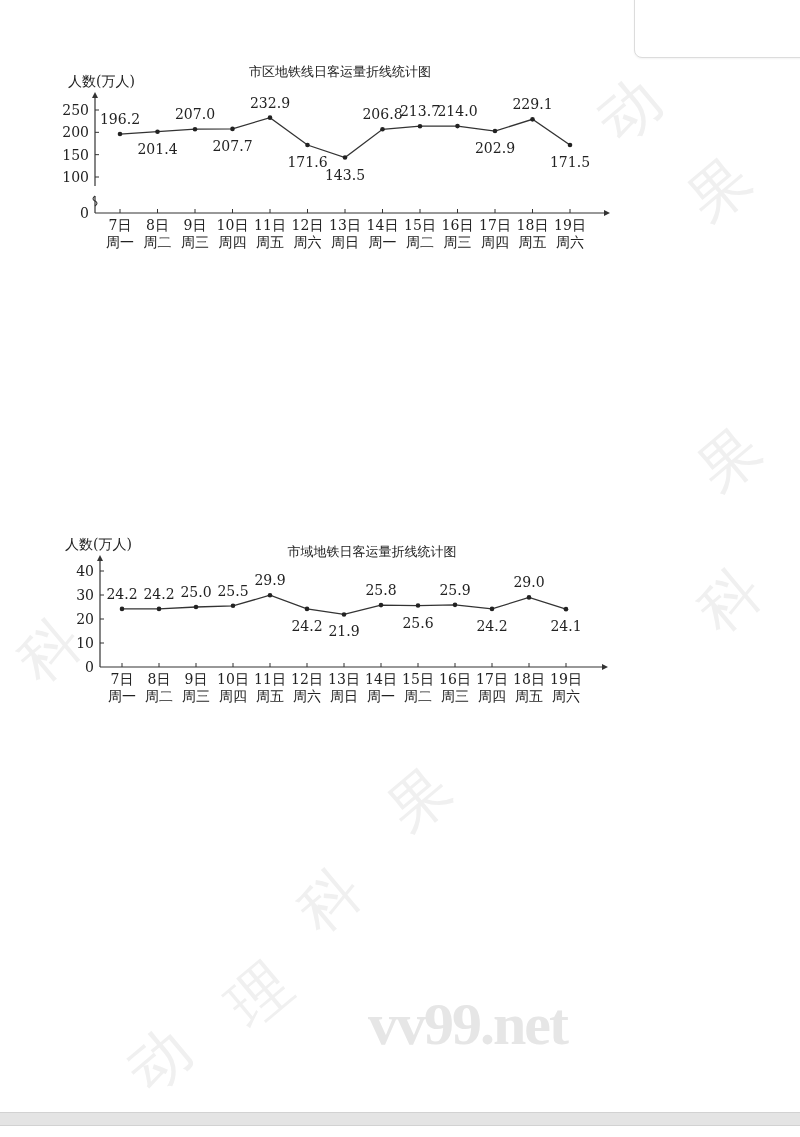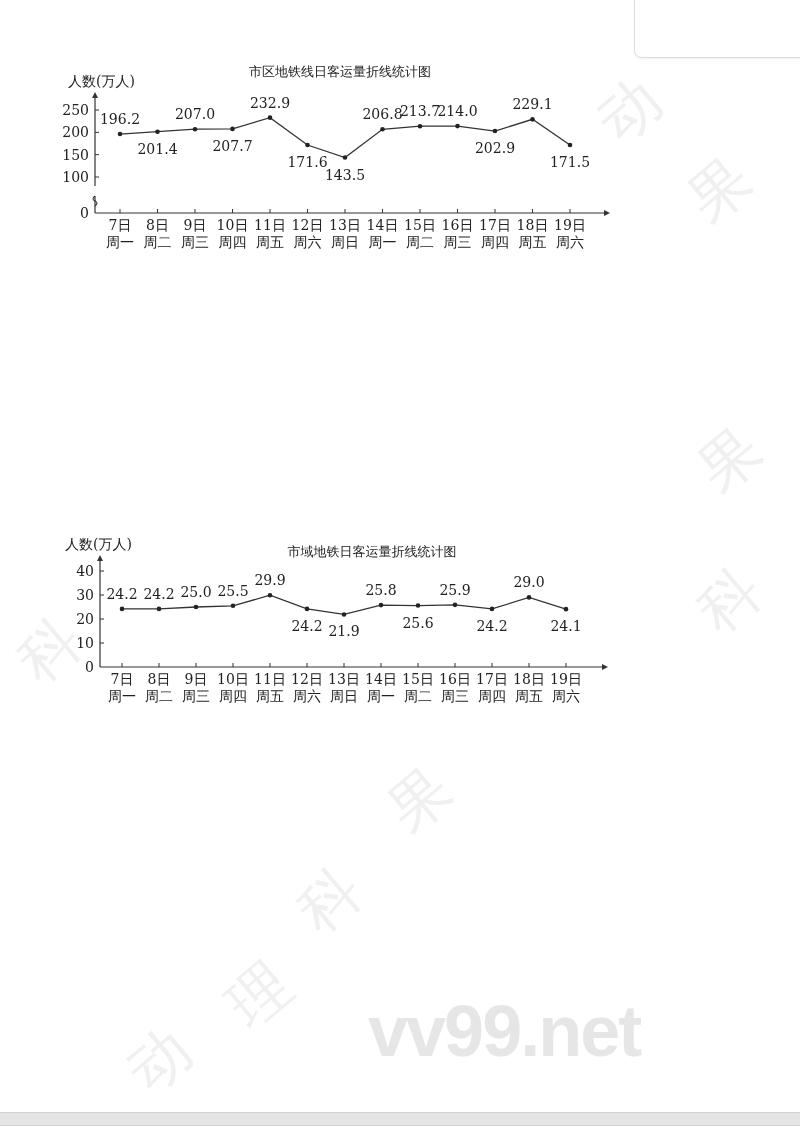--- a/index.html
+++ b/index.html
@@ -2,22 +2,22 @@
 <html><head>
 <meta charset="utf-8">
 <style>
   html, body { margin:0; padding:0; }
   body { width:800px; height:1137px; background:#ffffff; position:relative; overflow:hidden;
          font-family:"DejaVu Serif","Liberation Serif",serif; color:#1a1a1a; }
   .corner-box { position:absolute; left:634px; top:-4px; width:170px; height:60px;
     border:1px solid #dcdcdc; border-radius:0 0 0 8px; background:#fff; box-shadow:0 1px 2px rgba(0,0,0,0.05); }
   .chart { position:absolute; left:0; top:0; }
   .chart text { font-family:"DejaVu Serif","Liberation Serif",serif; fill:#222; }
-  .wm-big { position:absolute; left:368px; top:990px; font-family:Liberation Sans, sans-serif; font-weight:bold;
-            font-size:72px; color:#e6e6e6; letter-spacing:-2px; z-index:0; }
+  .wm-big { position:absolute; left:368px; top:990px; font-family:Liberation Serif, serif; font-weight:bold;
+            font-size:60px; color:#e6e6e6; letter-spacing:-2px; z-index:0; }
   .wm-char { position:absolute; font-size:60px; color:#f0f0f0; font-family:"DejaVu Serif",serif; transform:rotate(-40deg); z-index:0; }
   .bottom-bar { position:absolute; left:0; top:1112px; width:800px; height:12px; background:#e4e4e4;
                 border-top:1px solid #d2d2d2; border-bottom:1px solid #d2d2d2; }
   .layer { position:relative; z-index:1; }
 </style>
 </head>
 <body>
 
 
 

